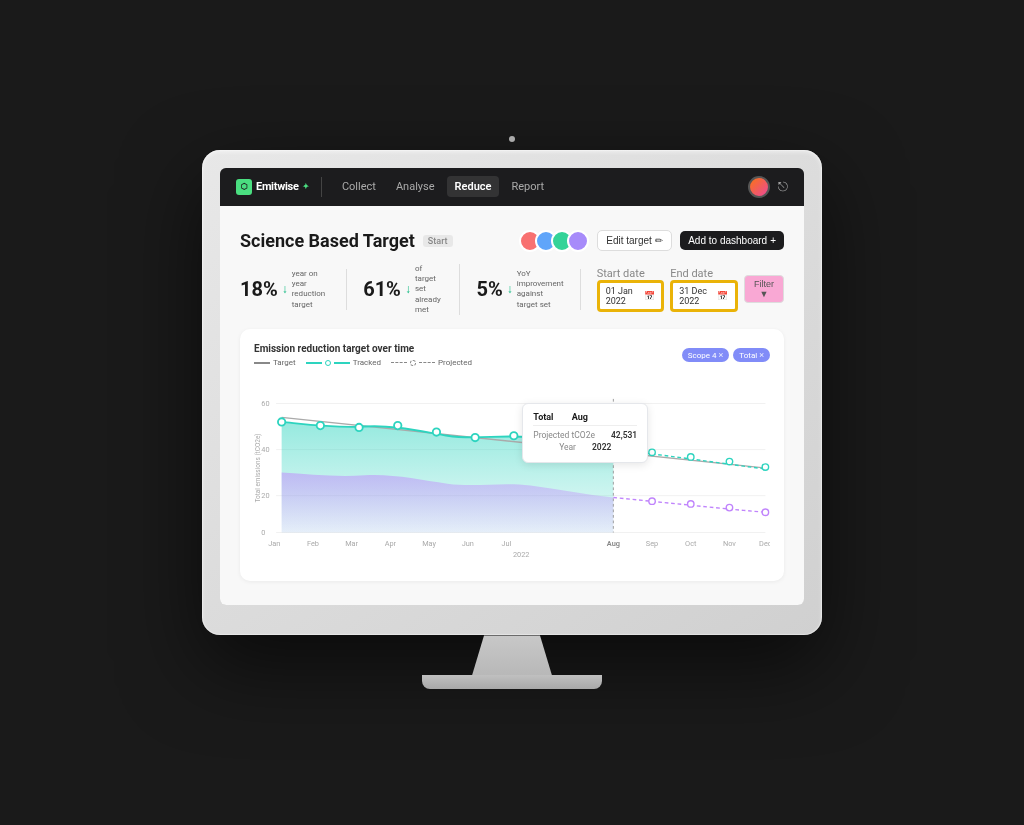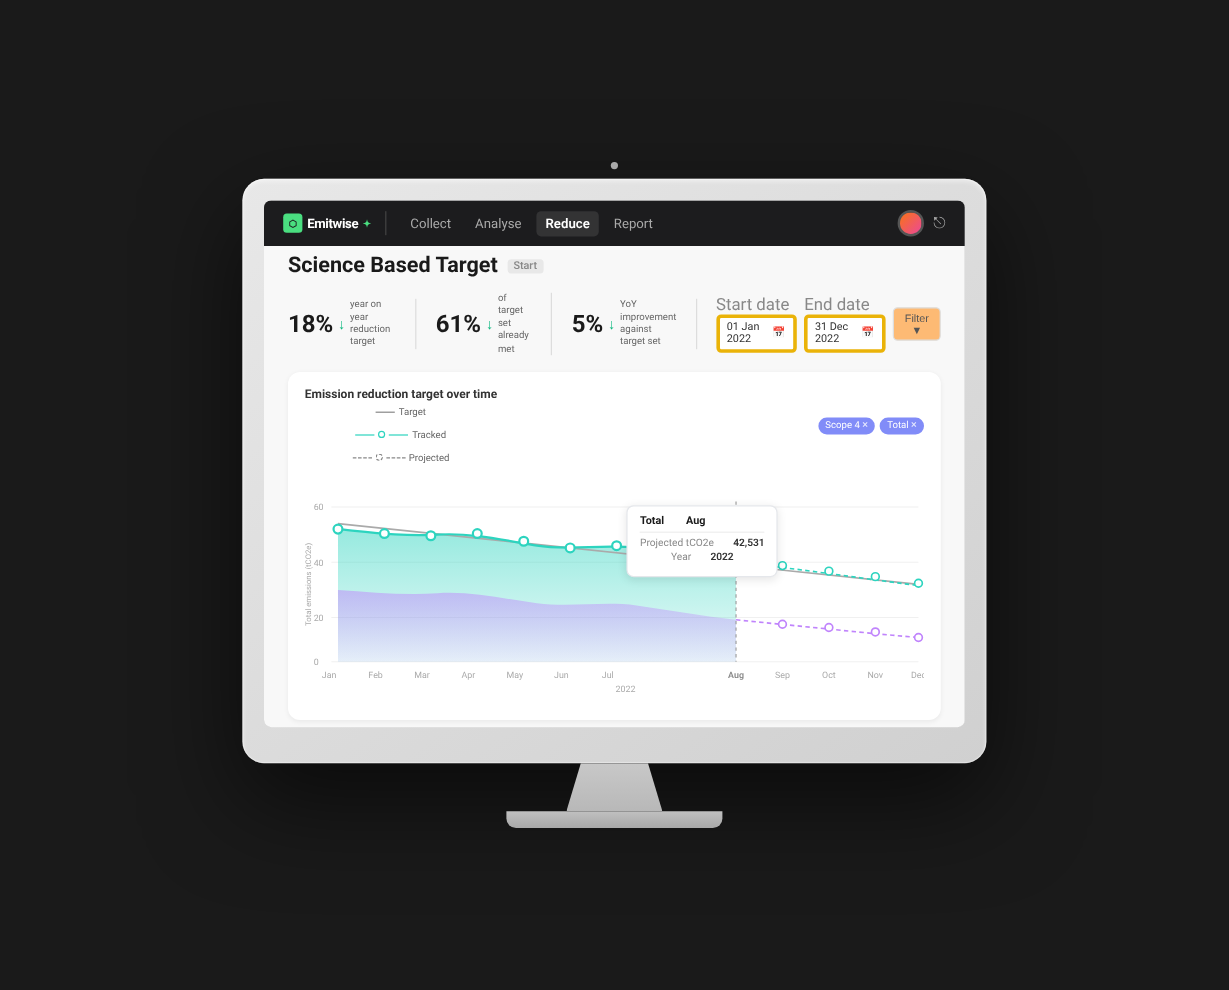--- a/index.html
+++ b/index.html
@@ -127,21 +127,21 @@
 
     .nav-icon-btn {
       color: #aaa;
       font-size: 13px;
       cursor: pointer;
     }
 
     
     .app-main {
       background: #f8f8f8;
-      padding: 6px 20px;
+      padding: 24px 20px;
       min-height: 340px;
     }
 
     .page-header {
       display: flex;
       align-items: center;
       justify-content: space-between;
       margin-bottom: 12px;
     }
 
@@ -257,38 +257,38 @@
     }
 
     .date-controls {
       display: flex;
       align-items: center;
       gap: 6px;
       margin-left: auto;
     }
 
     .date-label {
-      font-size: 14px;
+      font-size: 11px;
       color: #888;
     }
 
     .date-input {
       background: white;
       border: 3px solid #eab308;
       border-radius: 4px;
       padding: 3px 6px;
       font-size: 9px;
       color: #333;
       display: flex;
       align-items: center;
       gap: 3px;
     }
 
     .filter-btn {
-      background: #fdba74;
+      background: #f9a8d4;
       border: 1px solid #ddd;
       border-radius: 4px;
       padding: 3px 6px;
       font-size: 9px;
       color: #555;
       cursor: pointer;
     }
 
     
     .chart-card {
@@ -435,20 +435,36 @@
         </div>
       </nav>
 
       <div class="app-main">
 
         <div class="page-header">
           <div class="page-title-area">
             <span class="page-title">Science Based Target</span>
             <span class="page-subtitle-badge">Start</span>
           </div>
+          <div class="header-right">
+            <div class="avatar-group">
+              <div class="av av-1"></div>
+              <div class="av av-2"></div>
+              <div class="av av-3"></div>
+              <div class="av av-4"></div>
+            </div>
+            <button class="btn-edit">
+              <span>Edit target</span>
+              <span>✏</span>
+            </button>
+            <button class="btn-add-dashboard">
+              <span>Add to dashboard</span>
+              <span>+</span>
+            </button>
+          </div>
         </div>
 
         <div class="stats-row">
           <div class="stat-item">
             <span class="stat-value">18%</span>
             <span class="stat-arrow-down">↓</span>
             <div class="stat-desc">
               <span>year on year</span><br>
               <span>reduction target</span>
             </div>
@@ -489,21 +505,21 @@
               <span>Filter</span>
               <span>▼</span>
             </button>
           </div>
         </div>
 
         <div class="chart-card">
           <div class="chart-header">
             <div>
               <div class="chart-title">Emission reduction target over time</div>
-              <div class="chart-legend" style="margin-top:4px;flex-direction:column;">
+              <div class="chart-legend" style="margin-top:4px;">
                 <div class="legend-item">
                   <div class="legend-line"></div>
                   <span>Target</span>
                 </div>
                 <div class="legend-item">
                   <div class="legend-line legend-line-teal"></div>
                   <div class="legend-dot-teal"></div>
                   <div class="legend-line legend-line-teal"></div>
                   <span>Tracked</span>
                 </div>

